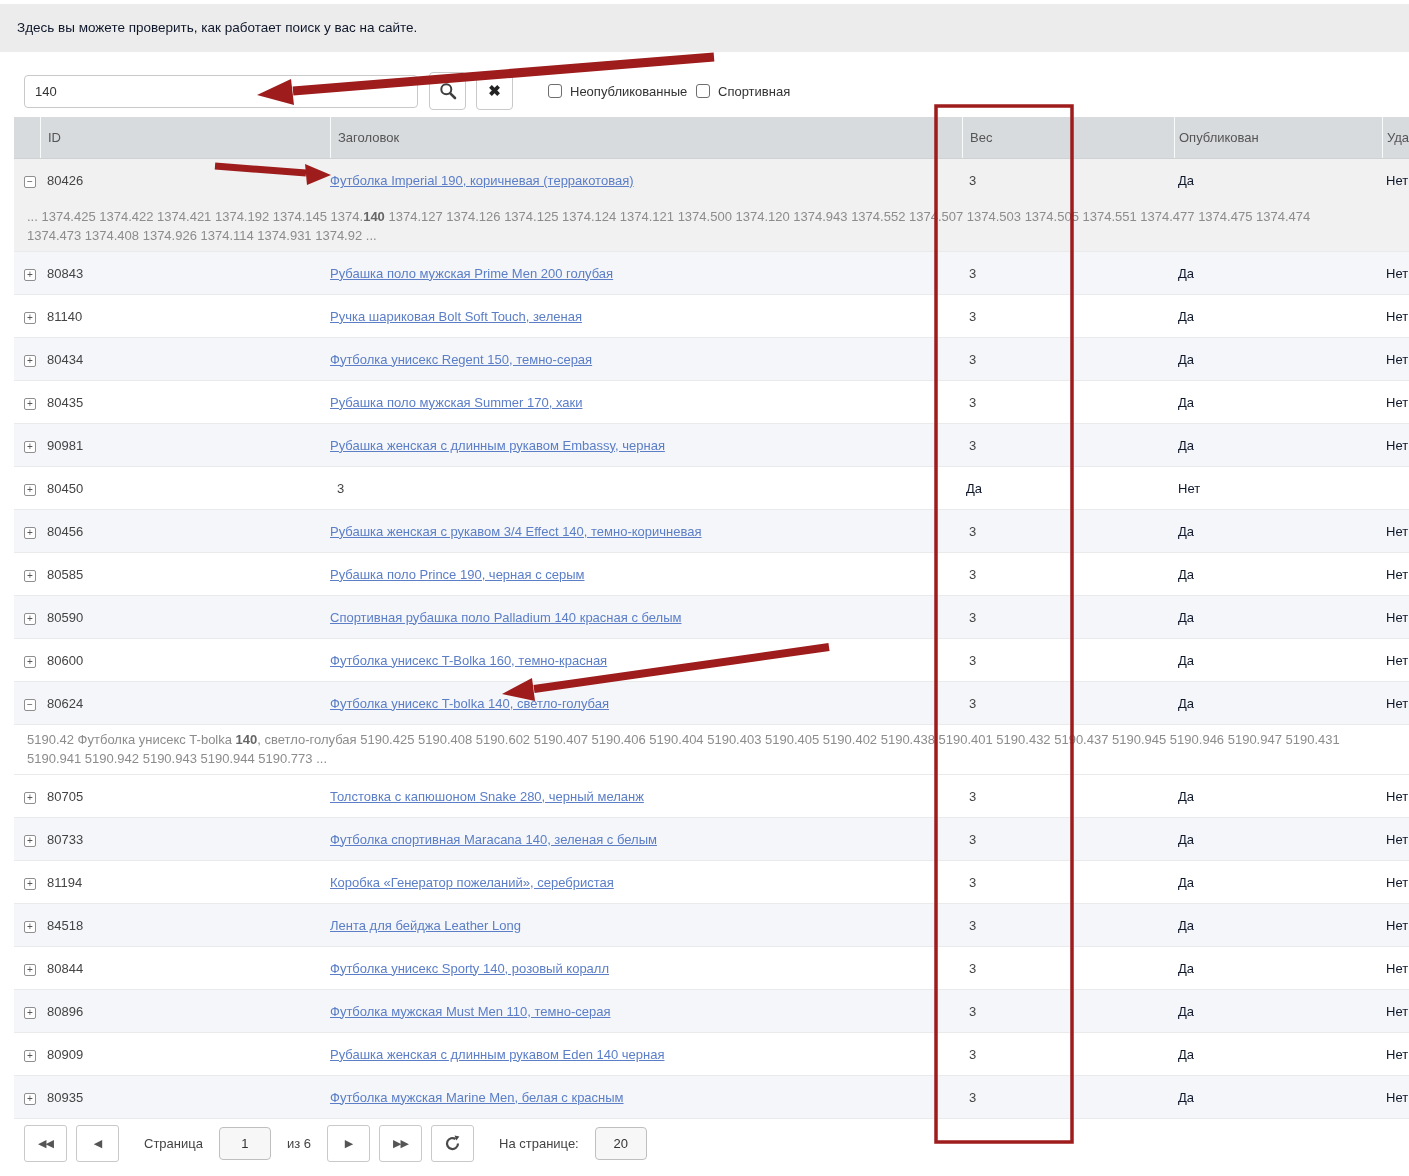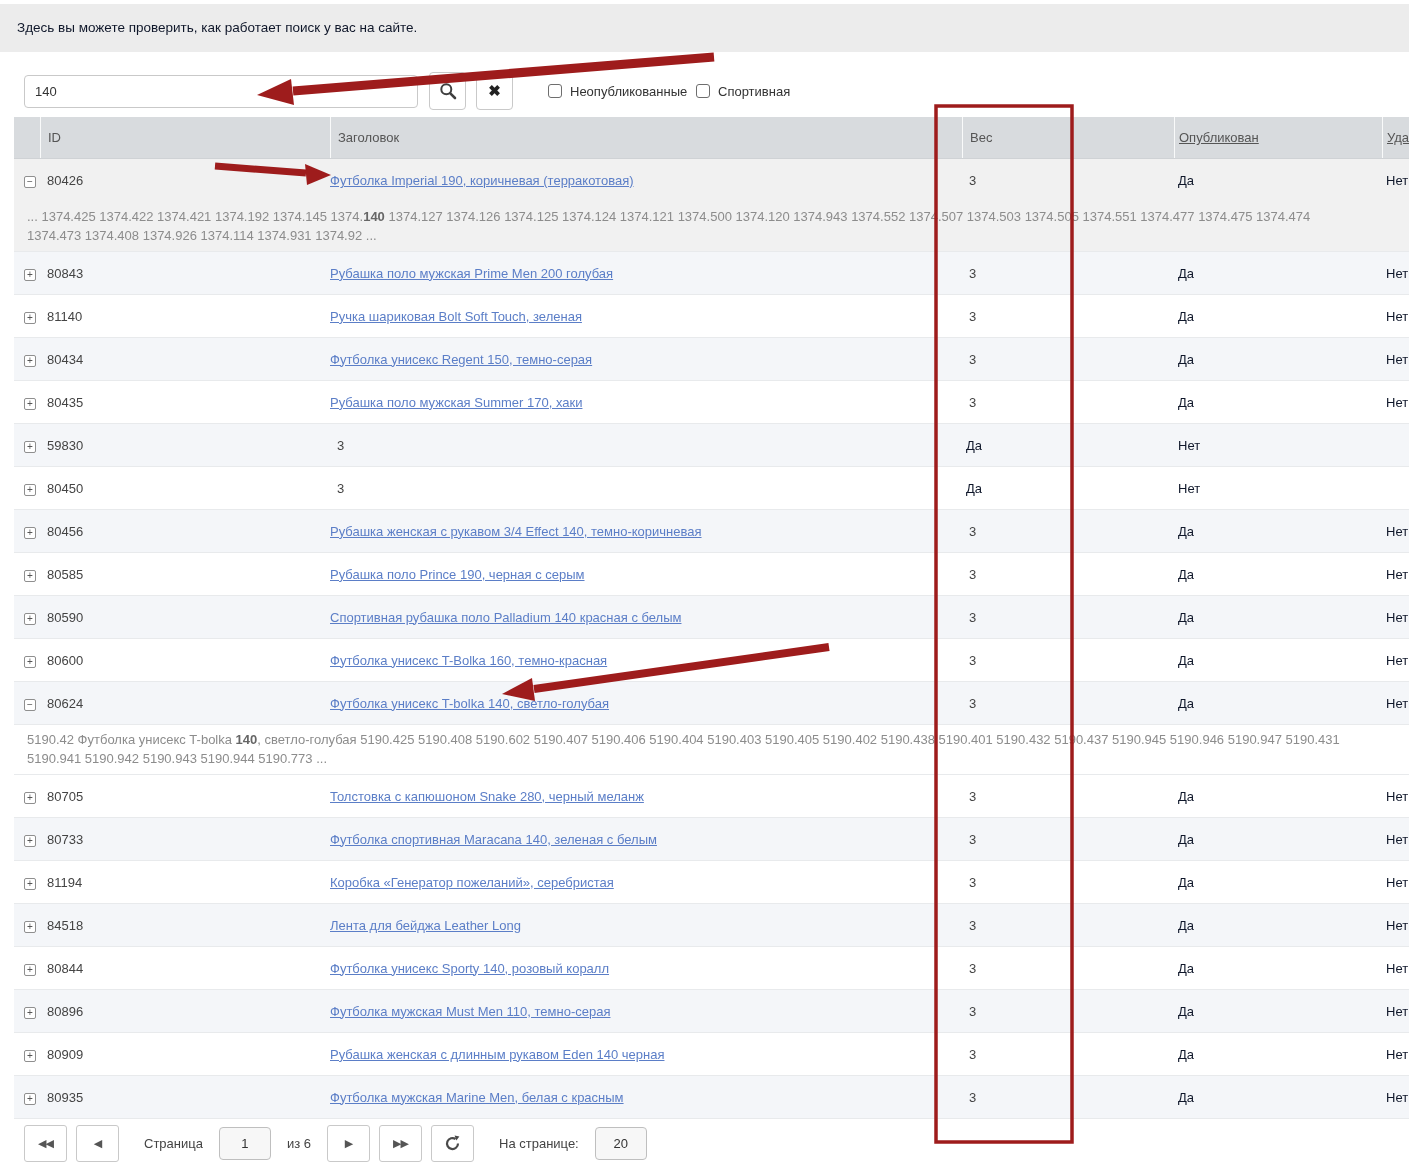--- a/index.html
+++ b/index.html
@@ -44,21 +44,21 @@
     grid-template-columns:26px 290px 632px 212px 208px 1fr;
     align-items:center; box-sizing:border-box;
   }
   .thead {
     height:42px; background:#d8dbde; color:#555; font-size:13px;
     border-bottom:1px solid #cfd2d5;
   }
   .thead .hcell { height:100%; display:flex; align-items:center; box-sizing:border-box; white-space:nowrap; }
   .thead .hcell + .hcell { border-left:1px solid rgba(255,255,255,.85); }
   .h-id, .h-weight, .h-title { padding-left:7px; }
-  .h-pub, .h-del { padding-left:4px;text-decoration:underline; }
+  .h-pub, .h-del { padding-left:4px; }
   .trow { height:43px; font-size:13px; color:#444; border-bottom:1px solid #e8eaec; background:#fff; }
   .trow.alt  { background:#f4f6f9; }
   .trow.gray { background:#f1f1f1; border-bottom:none; }
   .cell { white-space:nowrap; }
   .c-id, .c-weight { padding-left:7px; }
   .c-pub, .c-del { padding-left:4px; }
   .ok { color:#0f172a; }
   .expander {
     display:inline-block; width:12px; height:12px; box-sizing:border-box;
     border:1px solid #8f8f8f; border-radius:2px; margin-left:10px;
@@ -164,21 +164,22 @@
       <div class="trow">
     <div class="cell c-exp"><span class="expander">+</span></div>
     <div class="cell c-id">80435</div>
     <div class="cell c-title"><a href="#" class="tlink">Рубашка поло мужская Summer 170, хаки</a></div>
     <div class="cell c-weight">3</div>
     <div class="cell c-pub ok">Да</div>
     <div class="cell c-del ok">Нет</div>
   </div>
       <div class="trow alt">
     <div class="cell c-exp"><span class="expander">+</span></div>
-    <div class="cell c-id">59830</div>
+    <div class="cell c-id">90981</div>
+    <div class="cell c-title"><a href="#" class="tlink">Рубашка женская с длинным рукавом Embassy, черная</a></div>
     <div class="cell c-weight">3</div>
     <div class="cell c-pub ok">Да</div>
     <div class="cell c-del ok">Нет</div>
   </div>
       <div class="trow">
     <div class="cell c-exp"><span class="expander">+</span></div>
     <div class="cell c-id">80450</div>
     <div class="cell c-weight">3</div>
     <div class="cell c-pub ok">Да</div>
     <div class="cell c-del ok">Нет</div>

